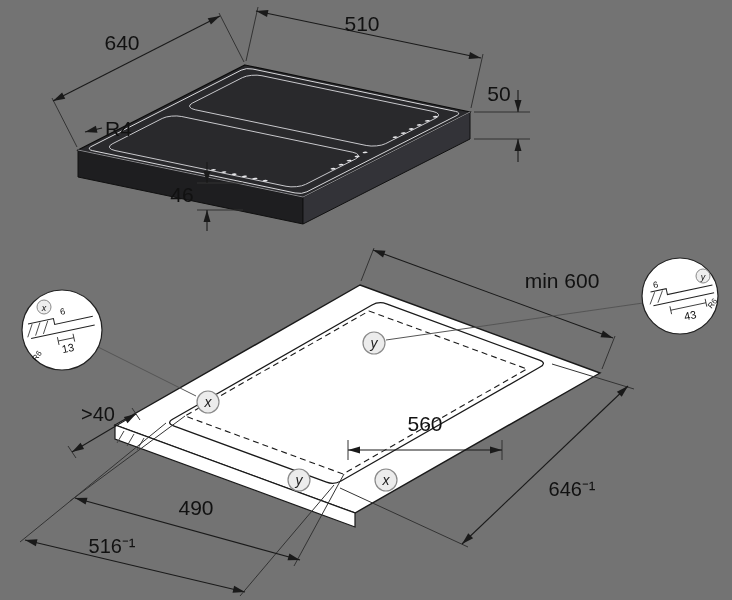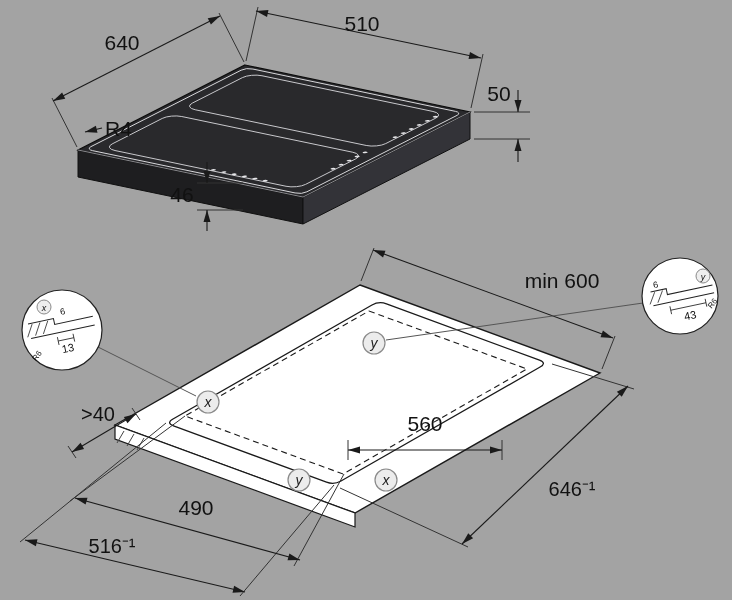--- a/index.html
+++ b/index.html
@@ -1,17 +1,17 @@
 <!DOCTYPE html>
 <html><head>
 <meta charset="utf-8">
 <style>
   html,body { margin:0; padding:0; background:#ffffff; }
   .stage {
-    width:732px; height:600px; position:relative; background:#a3a3a3;
+    width:732px; height:600px; position:relative; background:#737373;
     font-family:"Liberation Sans", sans-serif; overflow:hidden;
   }
   svg text {
     font-family:"Liberation Sans", sans-serif;
     fill:#111;
   }
   .dim   { font-size:21px; }
   .dim-s { font-size:20px; }
   .mk    { font-size:14px; font-style:italic; fill:#222; }
   .tiny  { font-size:11px; }

